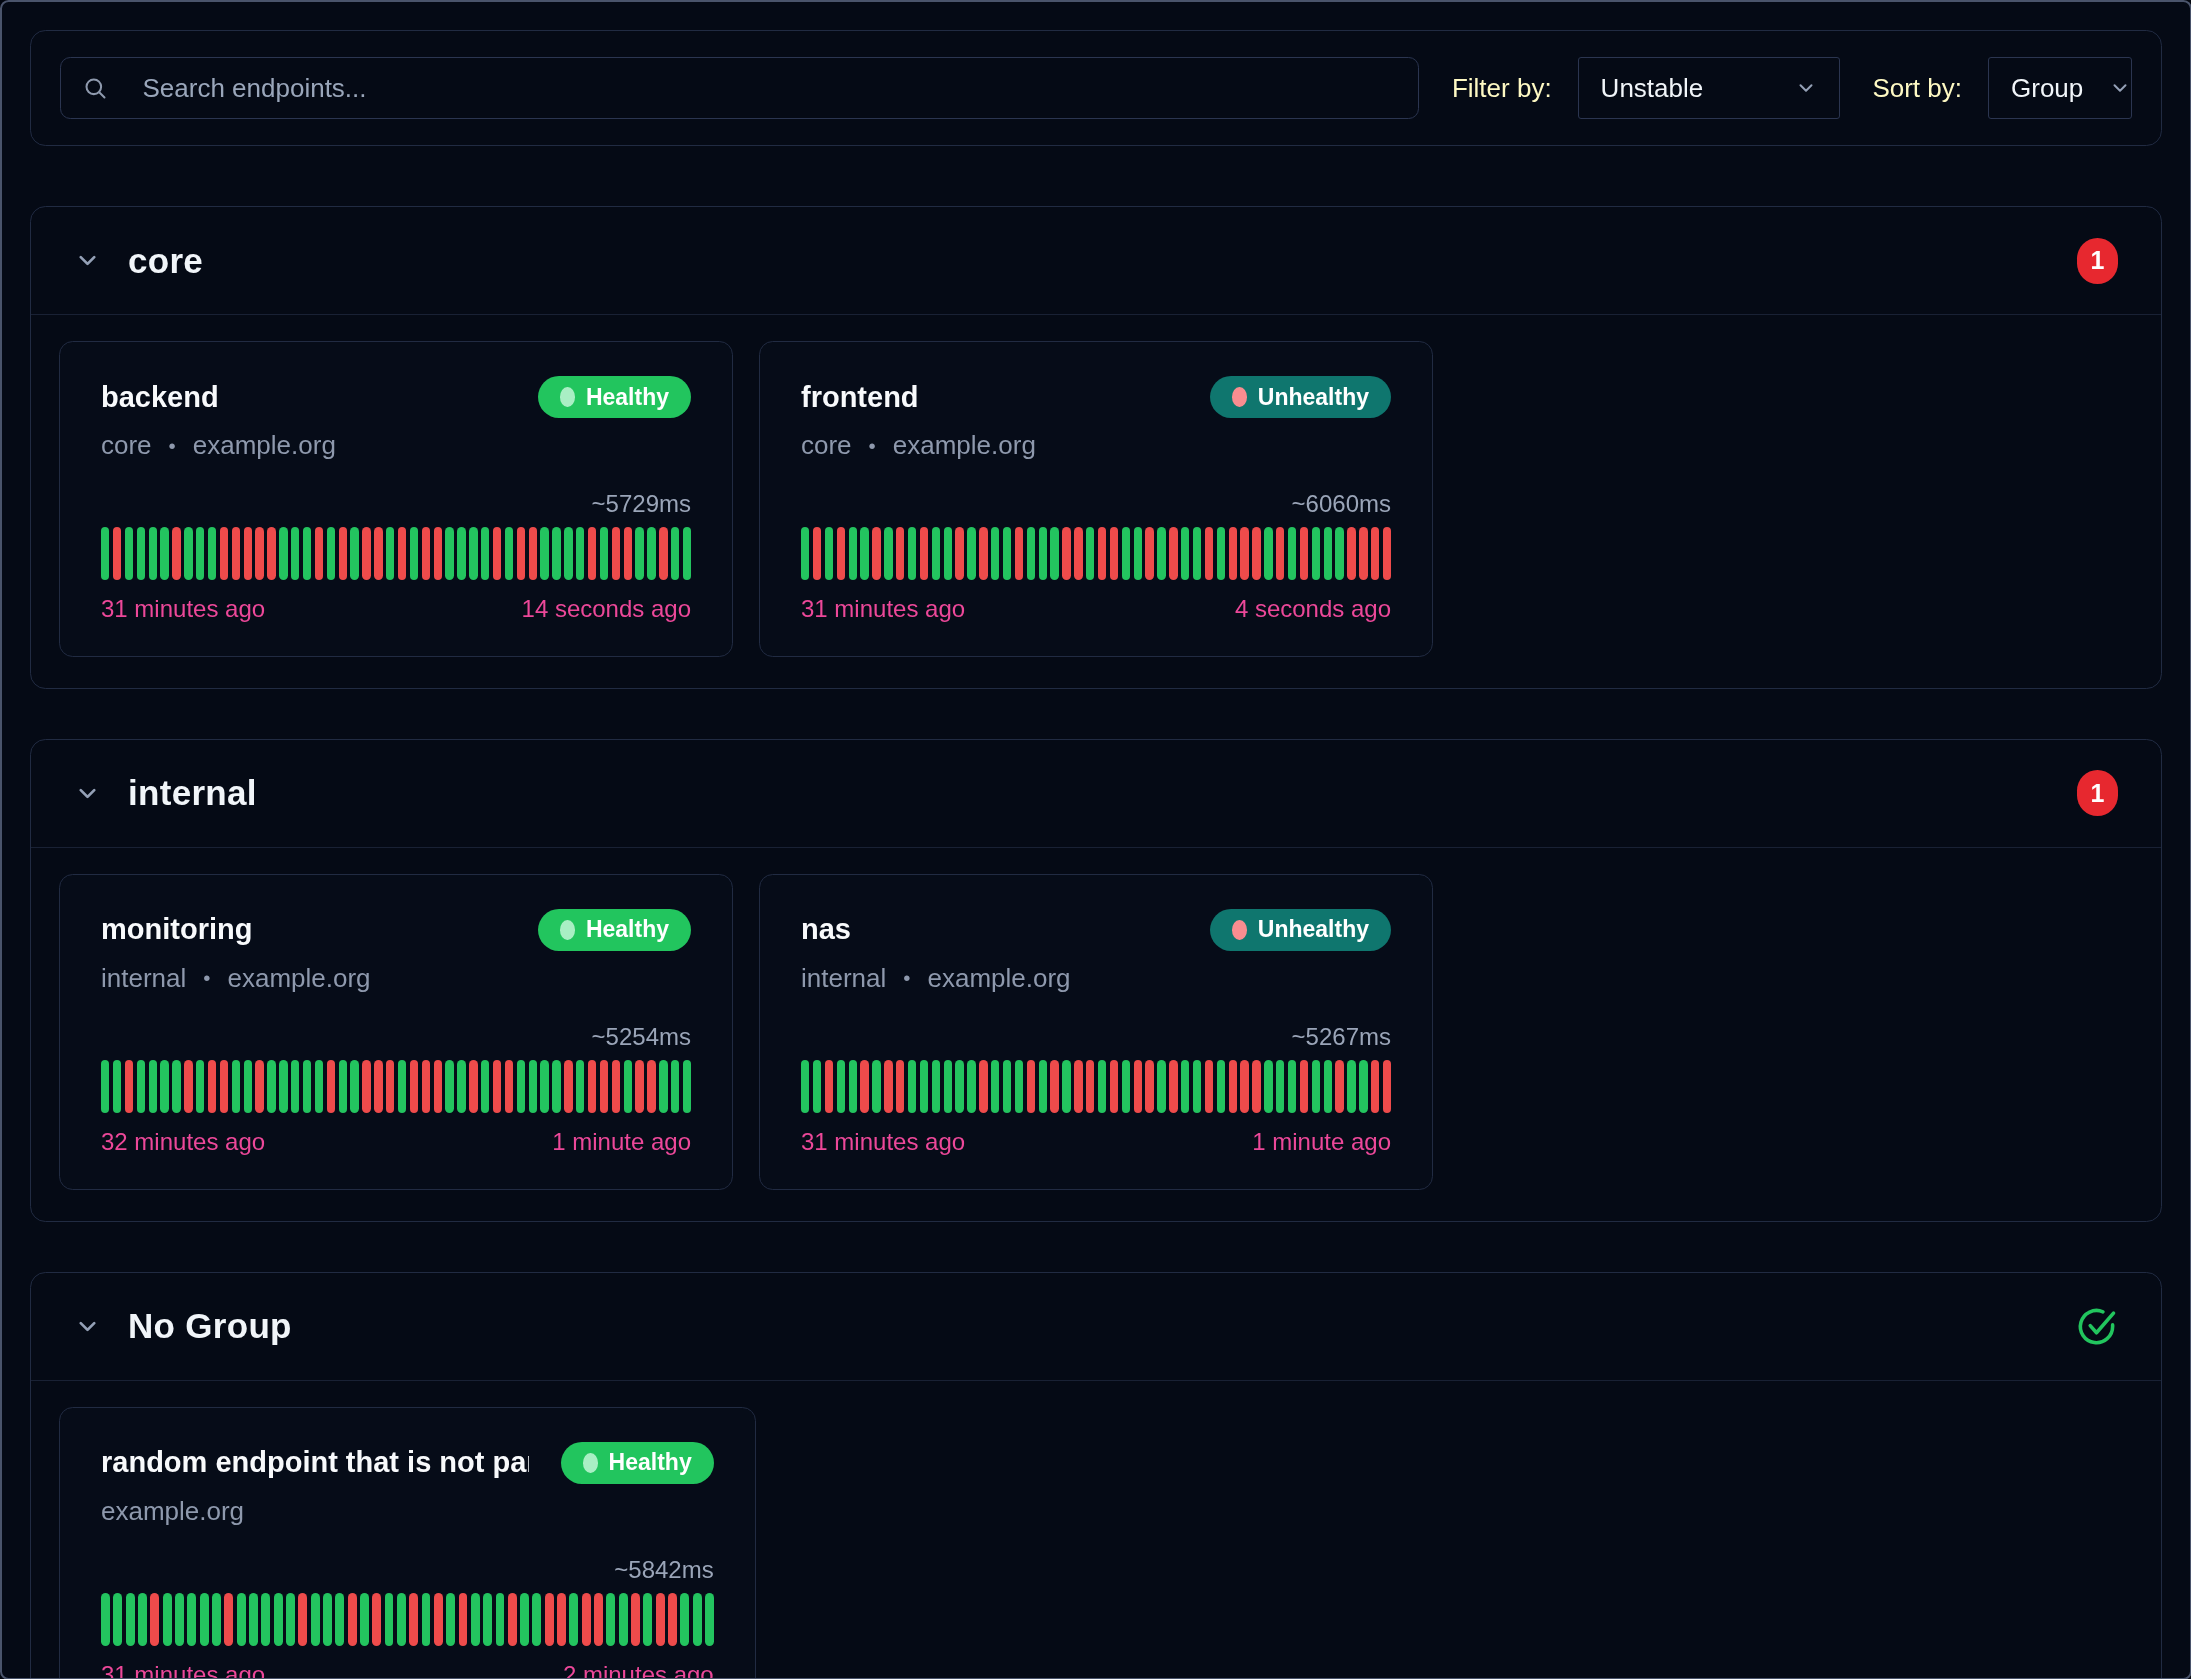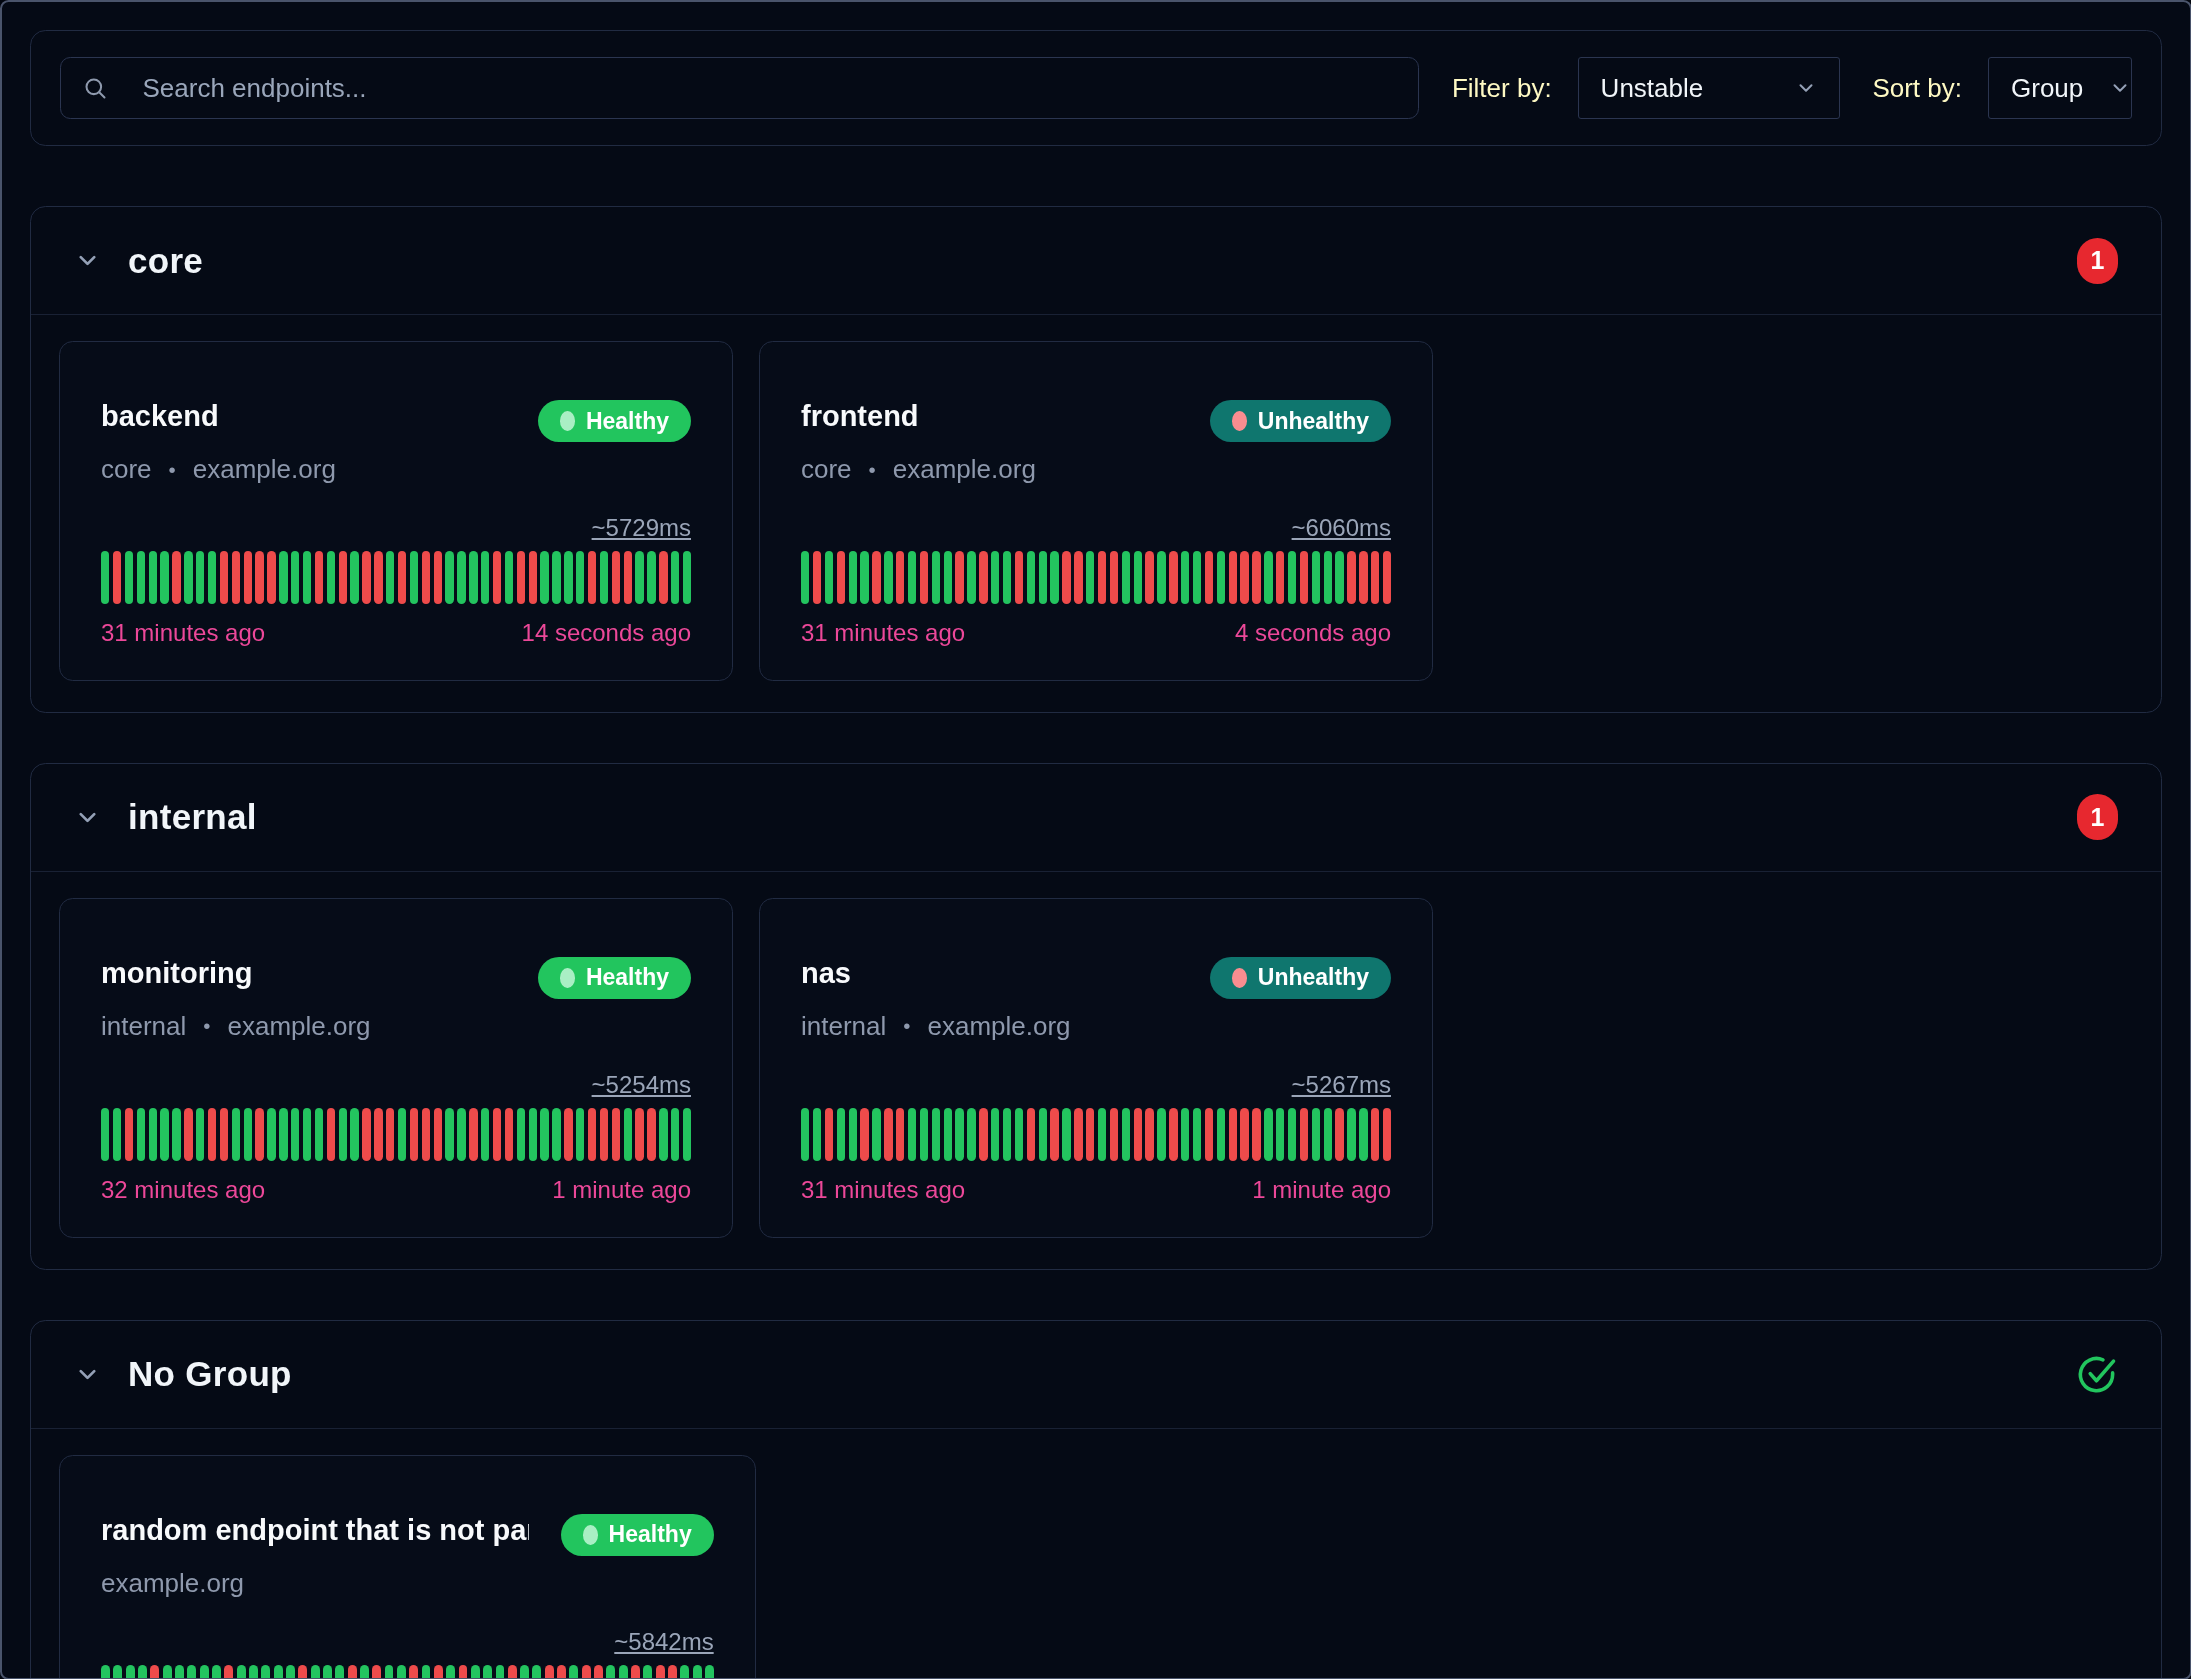--- a/index.html
+++ b/index.html
@@ -57,38 +57,38 @@
   .group-ok { margin-left:auto; width:43px; height:43px; display:flex; align-items:center; justify-content:center; }
 
   .cards {
     display:grid; grid-template-columns:repeat(3,1fr);
     gap:26px; padding:26px 28px 31px;
   }
   .card {
     border:1.7px solid #212b42; border-radius:13.7px;
     padding:34px 41px 33px; background:#060c18; cursor:pointer;
   }
-  .card-top { display:flex; align-items:flex-start; justify-content:space-between; gap:32px;margin-top:24px; }
+  .card-top { display:flex; align-items:center; justify-content:space-between; gap:32px; }
   .card-title {
     font-size:29px; font-weight:700; color:#f8fafc;
     white-space:nowrap; overflow:hidden; max-width:428px;
   }
   .status-badge {
     flex:0 0 auto; display:flex; align-items:center; gap:11px;
     height:42px; padding:0 22px; border-radius:855px;
     font-size:23px; font-weight:700; color:#ffffff;
   }
   .status-badge.healthy { background:#22c55e; }
   .status-badge.unhealthy { background:#0f766e; }
   .status-dot { width:14.6px; height:19.7px; border-radius:50%; }
   .status-badge.healthy .status-dot { background:#a9efc4; }
   .status-badge.unhealthy .status-dot { background:#f98d90; }
   .card-sub { margin-top:12px; display:flex; align-items:center; gap:17px; color:#8e99ad; font-size:26px; }
   .sub-sep { font-size:20.5px; color:#8e99ad; }
-  .latency { text-align:right; color:#9aa5b8; font-size:24px; margin-top:29px; margin-bottom:8.6px; min-height:27px;text-decoration:underline; }
+  .latency { text-align:right; color:#9aa5b8; font-size:24px; margin-top:29px; margin-bottom:8.6px; min-height:27px; }
   .bars { display:flex; gap:3.4px; height:53px; }
   .bar { flex:1 1 0; border-radius:5.1px; }
   .bar.g { background:#23c45f; }
   .bar.r { background:#ee4b4b; }
   .times { display:flex; justify-content:space-between; margin-top:15.4px; color:#ec4899; font-size:24px; }
 
   svg { display:block; }
 </style>
 </head>
 <body>

